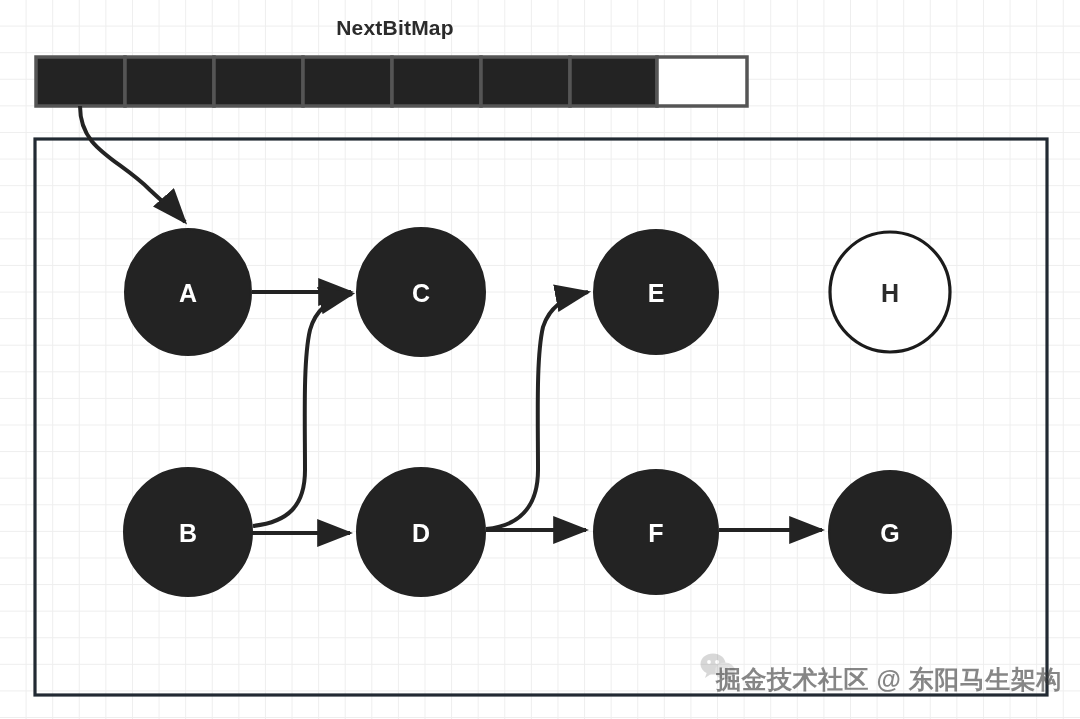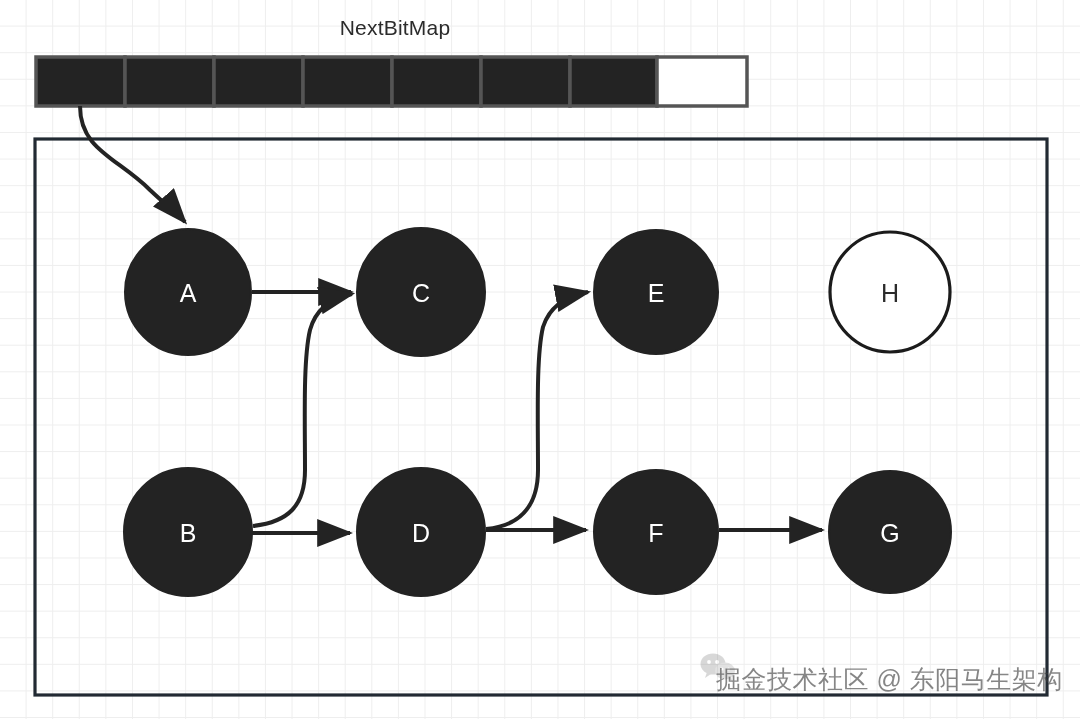--- a/index.html
+++ b/index.html
@@ -16,20 +16,21 @@
   #stage {
     position: relative;
     width: 1080px;
     height: 719px;
     background-color: #ffffff;
     background-image:
       linear-gradient(to right, #eeeeee 1px, transparent 1px),
       linear-gradient(to bottom, #eeeeee 1px, transparent 1px);
     background-size: 26.6px 26.6px;
     background-position: -1px -1px;
+    font-weight: bold;
   }
   #svg-layer {
     position: absolute;
     left: 0;
     top: 0;
     width: 1080px;
     height: 719px;
   }
   .title-label {
     position: absolute;

